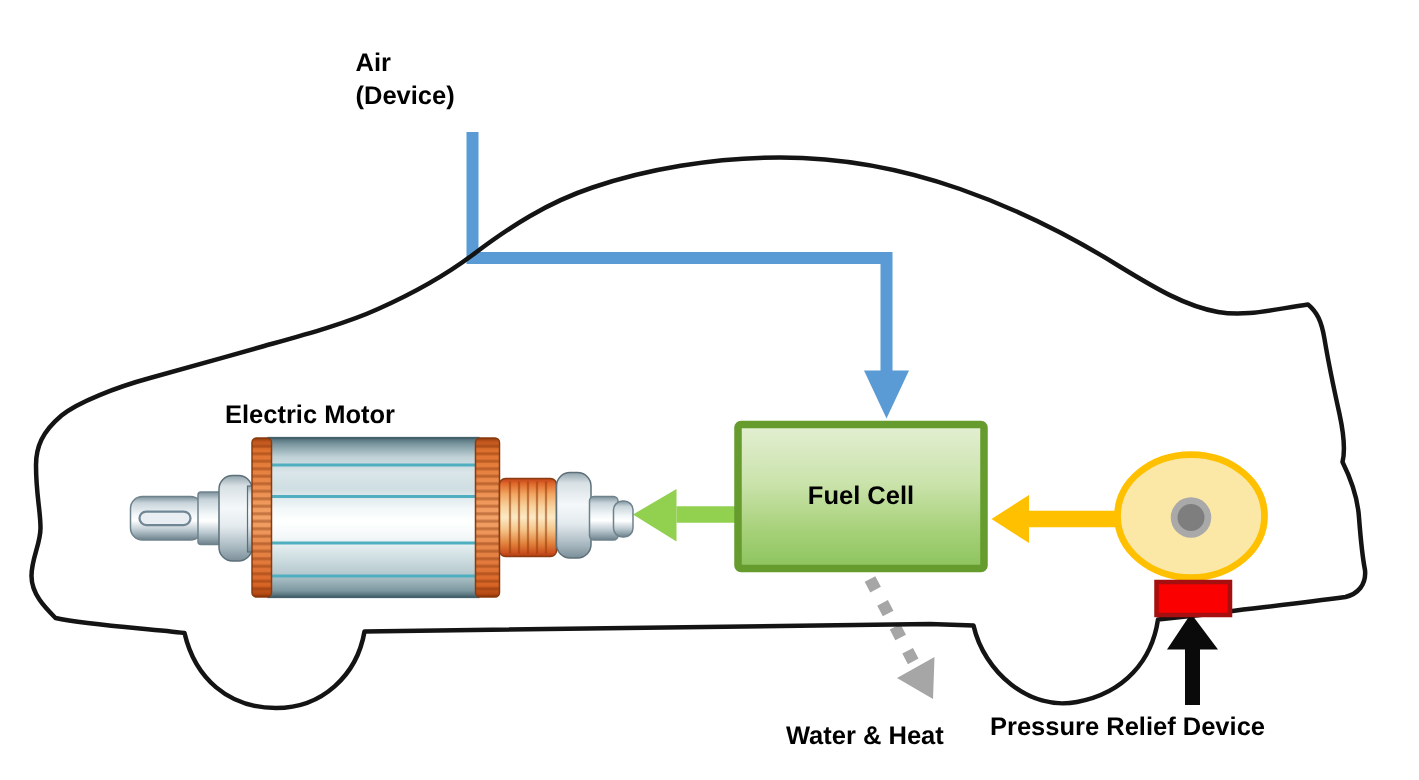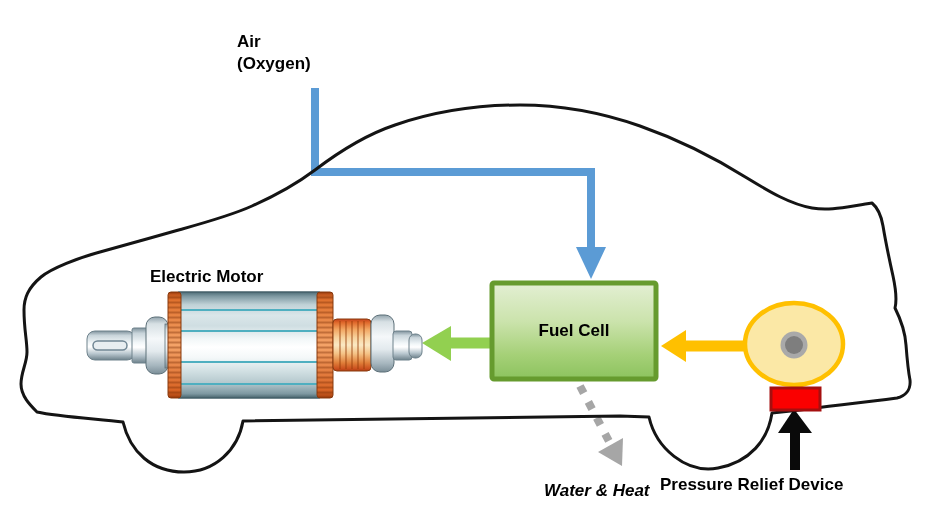--- a/index.html
+++ b/index.html
@@ -177,25 +177,25 @@
     <line x1="364" y1="321" x2="364" y2="369" stroke="rgba(150,60,10,0.55)" stroke-width="1.5"></line>
 
     <rect x="371" y="315" width="23" height="57" rx="9" fill="url(#gradBearing)" stroke="#5D7079" stroke-width="1"></rect>
     <rect x="393" y="331" width="19" height="29" rx="3" fill="url(#gradShaft)" stroke="#6E828C" stroke-width="1"></rect>
     <rect x="409" y="334" width="13" height="24" rx="6" fill="url(#gradShaft)" stroke="#6E828C" stroke-width="1"></rect>
   </g>
 </svg>
 
 <div class="lbl" style="left:237px;top:31px;width:160px;">
   <span class="sub">Air</span>
-  <span class="sub">(Oxygen)</span>
+  <span class="sub">(Device)</span>
 </div>
 
 <div class="lbl" style="left:150px;top:266px;width:210px;">Electric Motor</div>
 
 <div class="lbl" id="fuel-cell-label" style="left:492px;top:283px;width:164px;height:96px;">Fuel Cell</div>
 
 
-<div class="lbl" style="left:544px;top:480px;width:200px;font-style:italic;">Water &amp; Heat</div>
+<div class="lbl" style="left:524px;top:480px;width:200px;">Water &amp; Heat</div>
 
 <div class="lbl" style="left:660px;top:474px;width:212px;">Pressure Relief Device</div>
 
 </div>
 
 </body></html>

